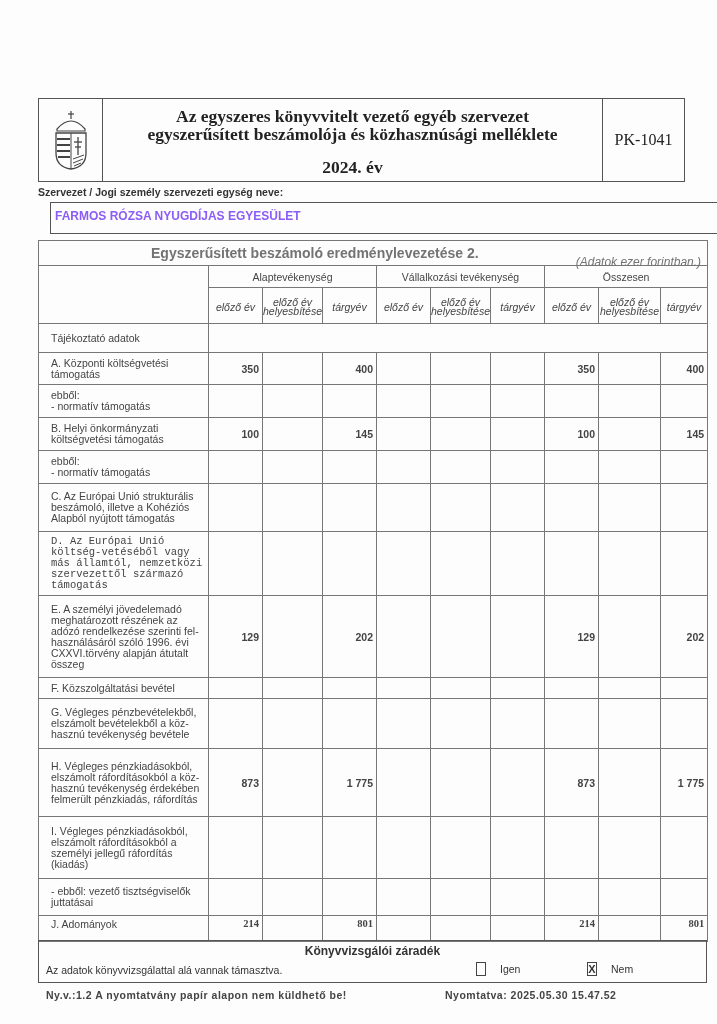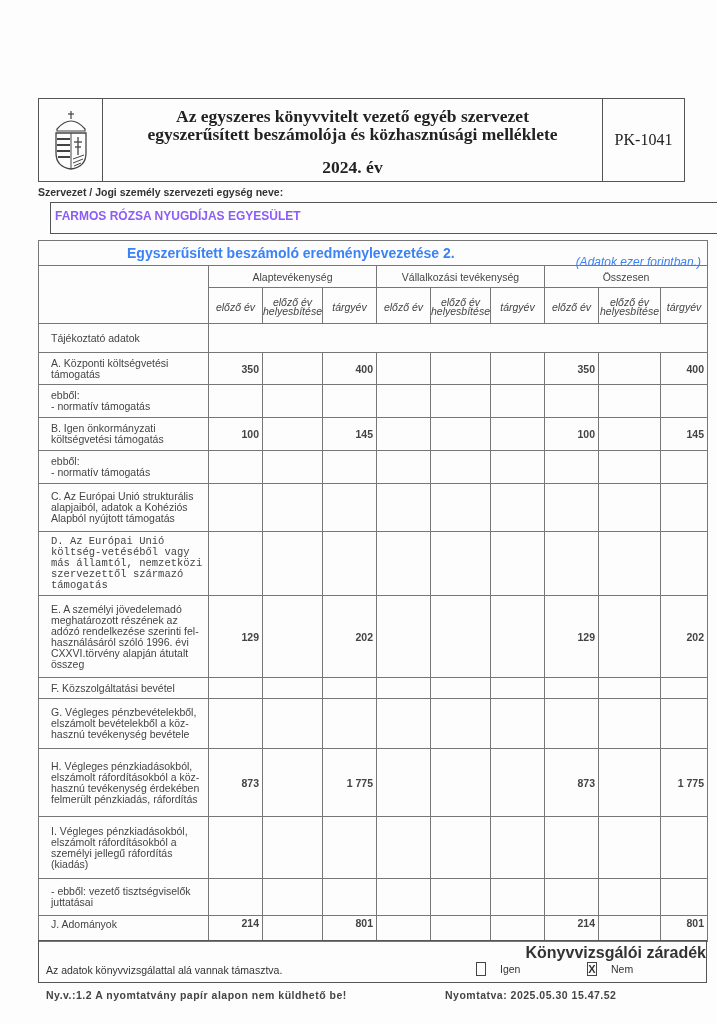--- a/index.html
+++ b/index.html
@@ -11,31 +11,31 @@
   .hdr .titles { flex: 1; text-align: center; font-family: "Liberation Serif", serif; font-weight: bold; color: #222; }
   .hdr .t1 { font-size: 17.5px; line-height: 18px; margin-top: 8px; }
   .hdr .year { font-size: 17.5px; margin-top: 14px; }
   .hdr .code { width: 82px; border-left: 1.5px solid #555; display: flex; align-items: center; justify-content: center; font-family: "Liberation Serif", serif; font-size: 16px; color: #222; }
 
   .org-label { position: absolute; left: 38px; top: 186px; font-size: 10.5px; font-weight: bold; color: #333; }
   .org-name { position: absolute; left: 50px; top: 202px; width: 669px; height: 32px; border: 1.5px solid #555; font-size: 12px; font-weight: bold; padding: 6px 4px; color: #8b5cf6; }
 
   table.main { position: absolute; left: 38px; top: 240px; width: 669px; border-collapse: collapse; table-layout: fixed; }
   table.main td { border: 1.5px solid #777; font-size: 10.5px; vertical-align: middle; color: #444; }
-  .caption td.cap { height: 25px; text-align: left; padding-left: 88px; font-size: 14px; font-weight: bold; color: #3b82f6; position: relative; }
+  .caption td.cap { height: 25px; text-align: left; padding-left: 112px; font-size: 14px; font-weight: bold; color: #737373; position: relative; }
   .cap .unit { position: absolute; right: 6px; top: 14px; font-size: 12px; font-style: italic; font-weight: normal; }
   .grp td { height: 22px; text-align: center; font-size: 11px; }
   .sub td { height: 36px; text-align: center; font-size: 8.5px; font-style: italic; vertical-align: top; padding-top: 3px; line-height: 9px; }
   td.lbl { padding-left: 12px; line-height: 11px; vertical-align: middle; }
   td.num { text-align: right; padding-right: 3px; font-weight: bold; font-size: 11px; color: #444; }
-  td.num.bottom { vertical-align: bottom; padding-bottom: 12px; }
+  td.num.bottom { vertical-align: bottom; padding-bottom: 12px; font-family: Liberation Serif, serif; }
   td.lbl.top { vertical-align: top; padding-top: 3px; }
 
   .audit { position: absolute; left: 38px; top: 940px; width: 669px; height: 43px; border: 1.5px solid #555; }
-  .audit .ttl { text-align: right; font-size: 16px; font-weight: bold; margin-top: 3px; }
+  .audit .ttl { text-align: center; font-size: 12px; font-weight: bold; margin-top: 3px; }
   .audit .txt { position: absolute; left: 7px; top: 23px; font-size: 10.5px; }
   .cb { position: absolute; top: 21px; width: 10px; height: 14px; border: 1px solid #444; font-size: 11px; line-height: 12px; text-align: center; font-weight: bold; }
   .cb-label { position: absolute; top: 22px; font-size: 10.5px; }
 
   .footer-left { position: absolute; left: 46px; top: 989px; font-size: 10.5px; font-weight: bold; letter-spacing: 0.5px; color: #444; }
   .footer-right { position: absolute; left: 445px; top: 989px; font-size: 10.5px; font-weight: bold; letter-spacing: 0.5px; color: #444; }
 </style>
 </head>
 <body>
 
@@ -128,21 +128,21 @@
         <td class="num"></td>
         <td class="num"></td>
         <td class="num"></td>
         <td class="num"></td>
         <td class="num"></td>
         <td class="num"></td>
         <td class="num"></td>
         <td class="num"></td>
       </tr>
       <tr style="height: 33px;">
-        <td class="lbl" style="white-space: pre-line;">B. Igen önkormányzati költségvetési támogatás</td>
+        <td class="lbl" style="white-space: pre-line;">B. Helyi önkormányzati költségvetési támogatás</td>
         <td class="num">100</td>
         <td class="num"></td>
         <td class="num">145</td>
         <td class="num"></td>
         <td class="num"></td>
         <td class="num"></td>
         <td class="num">100</td>
         <td class="num"></td>
         <td class="num">145</td>
       </tr>
@@ -153,21 +153,21 @@
         <td class="num"></td>
         <td class="num"></td>
         <td class="num"></td>
         <td class="num"></td>
         <td class="num"></td>
         <td class="num"></td>
         <td class="num"></td>
         <td class="num"></td>
       </tr>
       <tr style="height: 48px;">
-        <td class="lbl" style="white-space: pre-line;">C. Az Európai Unió strukturális alapjaiból, adatok a Kohéziós Alapból nyújtott támogatás</td>
+        <td class="lbl" style="white-space: pre-line;">C. Az Európai Unió strukturális beszámoló, illetve a Kohéziós Alapból nyújtott támogatás</td>
         <td class="num"></td>
         <td class="num"></td>
         <td class="num"></td>
         <td class="num"></td>
         <td class="num"></td>
         <td class="num"></td>
         <td class="num"></td>
         <td class="num"></td>
         <td class="num"></td>
       </tr>

